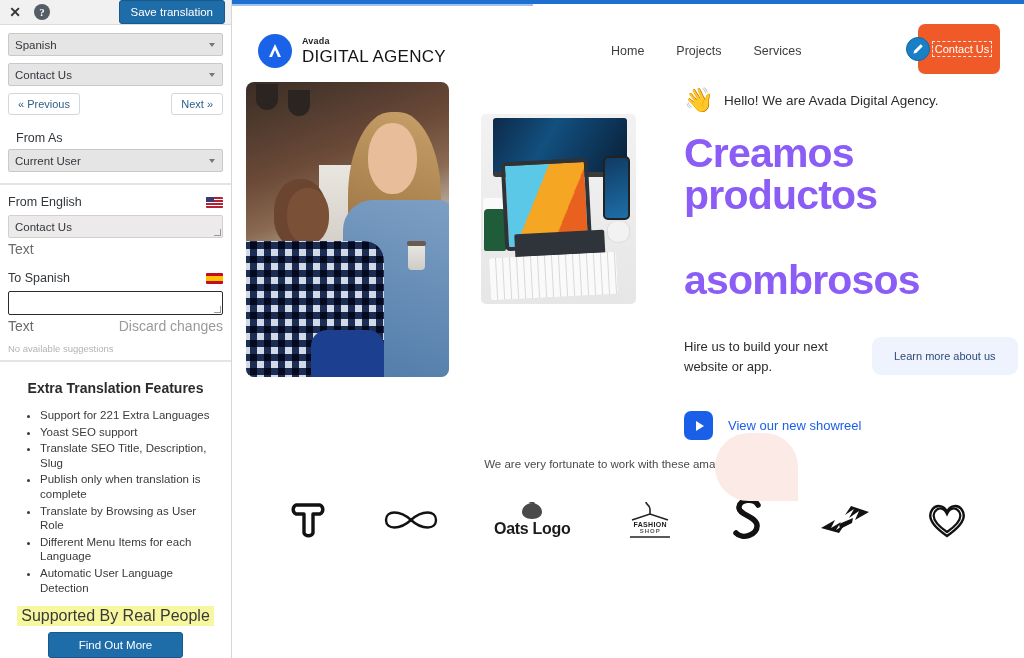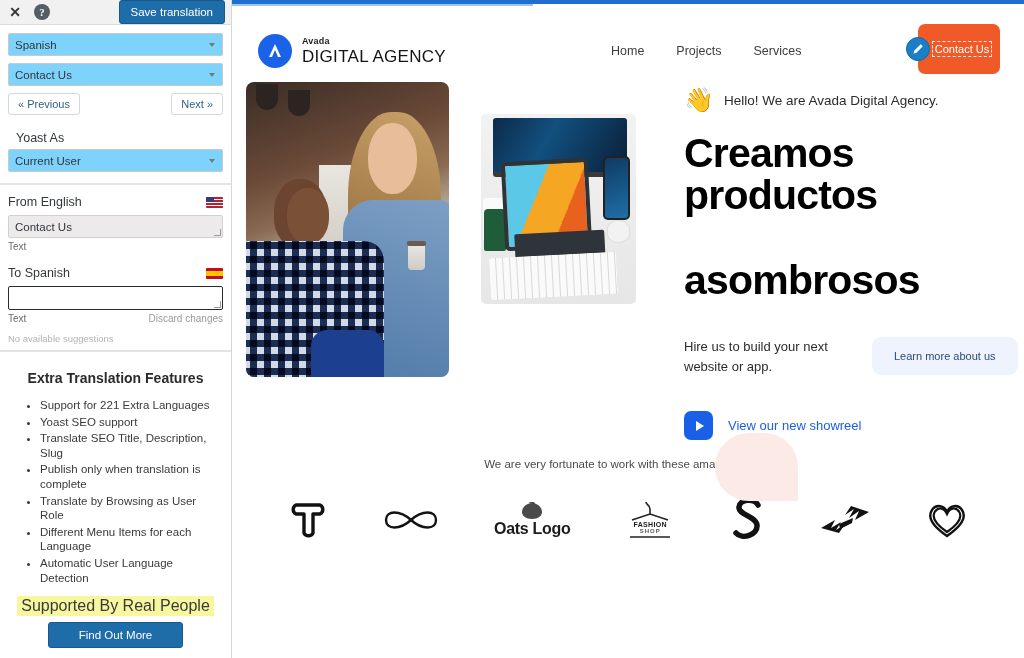--- a/index.html
+++ b/index.html
@@ -33,21 +33,21 @@
   }
   .tb-save {
     margin-left: auto; background: #1e6ca8; color: #fff;
     font-size: 11.5px; padding: 5px 11px; border-radius: 3px;
     border: 1px solid #15598f; cursor: pointer; white-space: nowrap;
   }
 
   .sb-controls { padding: 8px 8px 4px 8px; background: #fff; }
   .sb-select {
     width: 100%; height: 23px; border: 1px solid #c9c9c9; border-radius: 2px;
-    background: #7dd3fc; font-size: 11.5px; color: #32373c;
+    background: #e5e5e5; font-size: 11.5px; color: #32373c;
     display: flex; align-items: center; padding: 0 6px; margin-bottom: 7px;
     position: relative; cursor: pointer;
   }
   .sb-select .caret {
     position: absolute; right: 7px; top: 50%; transform: translateY(-50%);
     width: 0; height: 0; border-left: 3.5px solid transparent;
     border-right: 3.5px solid transparent; border-top: 4px solid #777;
   }
   .navrow { display: flex; justify-content: space-between; margin-top: 1px; }
   .navbtn {
@@ -77,21 +77,21 @@
   }
   .ta-target {
     width: 100%; height: 24px; background: #fff; border: 1px solid #2b2b2b;
     border-radius: 2px; font-size: 11.5px; color: #32373c;
     display: flex; align-items: center; padding: 0 6px; position: relative;
   }
   .ta-corner { position:absolute; right:1px; bottom:1px; width:7px; height:7px;
     border-right:1px solid #9a9a9a; border-bottom:1px solid #9a9a9a; }
   .meta-row {
     display: flex; justify-content: space-between; align-items: center;
-    font-size: 10px; color: #6b6b6b; margin-top: 3px;
+    font-size: 14px; color: #6b6b6b; margin-top: 3px;
   }
   .meta-discard { color: #9a9a9a; cursor: pointer; }
   .no-sugg { font-size: 9.5px; color: #b4b4b4; margin-top: 9px; }
 
   .promo {
     margin-top: 0; padding: 18px 16px 14px 16px; background: #fff; flex: 1;
   }
   .promo-title {
     text-align: center; font-size: 14px; font-weight: bold; color: #2b2b2b;
     margin-bottom: 12px;
@@ -168,21 +168,21 @@
   }
   .blob {
     position: absolute; left: 483px; top: 365px; width: 83px; height: 68px;
     background: #fbeae5; border-radius: 40px 40px 0 40px;
   }
   .hero-copy { margin-left: 48px; padding-top: 6px; flex: 1; }
   .hello-row { display: flex; align-items: center; gap: 10px; }
   .hello-emoji { font-size: 24px; line-height: 1; }
   .hello-txt { font-size: 13.5px; color: #2c2c2c; }
   .hero-h1 {
-    font-size: 41px; font-weight: bold; color: #000000;
+    font-size: 41px; font-weight: bold; color: #8b5cf6;
     line-height: 1.03; letter-spacing: -0.8px; margin-top: 20px;
   }
   .hero-sub-row { display: flex; align-items: flex-start; margin-top: 36px; }
   .hero-sub {
     font-size: 13px; color: #2c2c2c; line-height: 1.55; width: 160px;
   }
   .learn-btn {
     margin-left: 28px; background: #eef3fd; color: #2f4a78;
     font-size: 11px; padding: 13px 22px; border-radius: 9px;
     border: none; cursor: pointer; white-space: nowrap;
@@ -282,21 +282,21 @@
       </div>
       <div class="sb-select">
         <span>Contact Us</span>
         <span class="caret"></span>
       </div>
       <div class="navrow">
         <div class="navbtn">« Previous</div>
         <div class="navbtn">Next »</div>
       </div>
 
-      <div class="viewas-label">Yoast As</div>
+      <div class="viewas-label">From As</div>
       <div class="sb-select">
         <span>Current User</span>
         <span class="caret"></span>
       </div>
     </div>
 
     <div class="sb-gap"></div>
 
     <div class="trans-block">
       <div class="trans-head">

